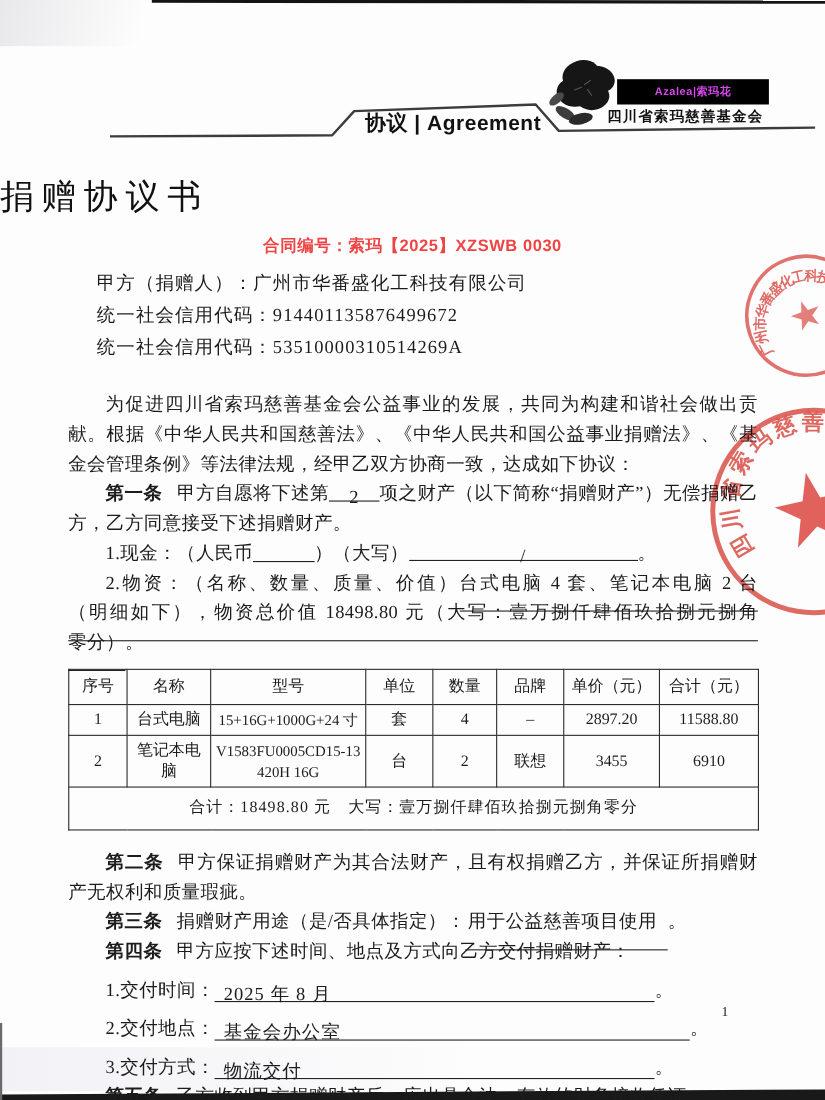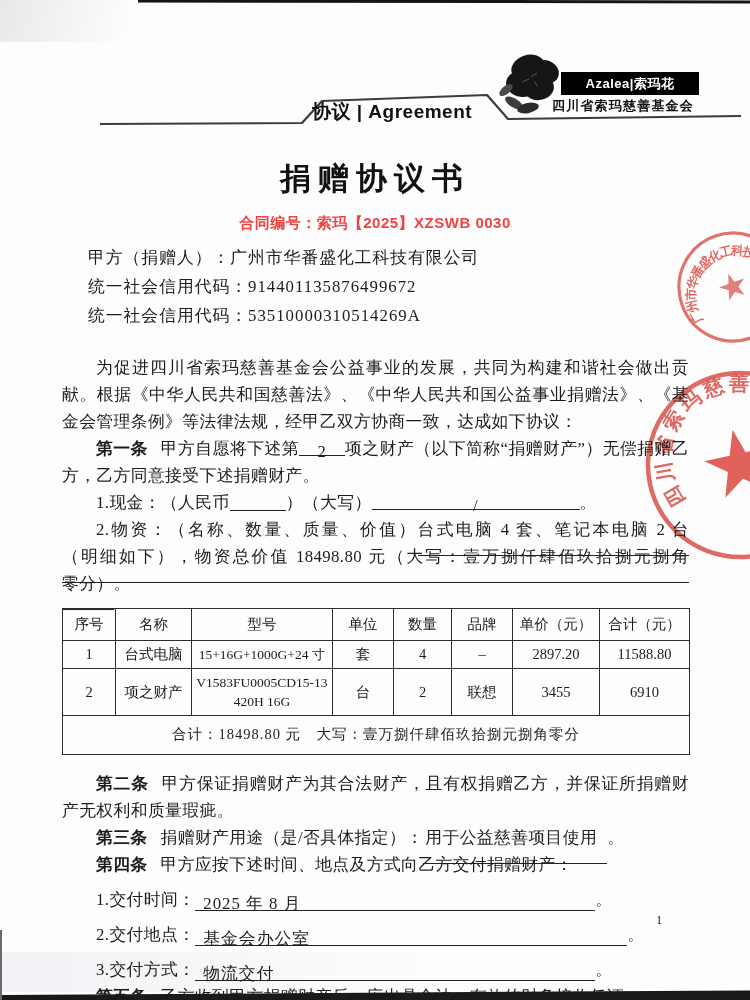--- a/index.html
+++ b/index.html
@@ -14,34 +14,34 @@
   .edge-top-smudge { position:absolute; top:0; left:0; width:210px; height:42px;
     background:linear-gradient(105deg,#d7d7dc 0%,rgba(215,215,220,0) 62%); opacity:.55; }
   .edge-bottom { position:absolute; bottom:-5px; left:-4px; width:760px; height:10px; background:#191919;
     transform:rotate(-.35deg); transform-origin:left center; }
   .edge-left { position:absolute; left:0; bottom:0; width:2px; height:70px; background:#6a6a6a; }
   .scan-shade { position:absolute; left:0; top:952px; width:560px; height:40px;
     background:linear-gradient(90deg,#e9e8f0,rgba(233,232,240,0) 80%); opacity:.55; }
 
   
   .banner-svg { position:absolute; left:0; top:0; width:750px; height:160px; pointer-events:none; }
-  .banner-text { position:absolute; left:312px; top:99px; width:180px; text-align:left;
+  .banner-text { position:absolute; left:312px; top:99px; width:180px; text-align:right;
     font-family:"Liberation Sans","DejaVu Sans",sans-serif; font-weight:bold; font-size:19px; letter-spacing:.5px; color:#111; }
 
   
   .logo-flower { position:absolute; left:494px; top:46px; width:80px; height:76px; }
   .logo-bar { position:absolute; left:561px; top:72px; width:138px; height:23px; background:#000;
-    color:#ffffff; font-family:"Liberation Sans","DejaVu Sans",sans-serif; font-weight:bold;
-    font-size:13px; line-height:23px; text-align:center; letter-spacing:.5px; }
+    color:#d946ef; font-family:"Liberation Sans","DejaVu Sans",sans-serif; font-weight:bold;
+    font-size:10px; line-height:23px; text-align:center; letter-spacing:.5px; }
   .logo-sub { position:absolute; left:544px; top:97px; width:158px; text-align:center;
     font-family:"Liberation Sans","DejaVu Sans",sans-serif; font-weight:bold; font-size:13px;
     letter-spacing:1.2px; color:#121212; white-space:nowrap; }
 
-  .doc-title { position:absolute; left:0; top:158px; width:100%; text-align:center;
-    font-family:"Liberation Sans","DejaVu Sans",sans-serif; font-weight:bold; font-size:31px; letter-spacing:7px; color:#111; }
+  .doc-title { position:absolute; left:0; top:158px; width:100%; text-align:left;
+    font-family:"Liberation Sans","DejaVu Sans",sans-serif; font-weight:normal; font-size:31px; letter-spacing:7px; color:#111; }
   .contract-no { position:absolute; left:0; top:214px; width:100%; text-align:center;
     font-family:"Liberation Sans","DejaVu Sans",sans-serif; font-weight:bold; font-size:15px; letter-spacing:.5px; color:#ef4444; }
 
   .parties { position:absolute; left:88px; top:243px; font-size:16.8px; line-height:29px; letter-spacing:1px; }
 
   .main { position:absolute; left:62px; top:354px; width:627px; font-size:16.8px; line-height:27px;
     letter-spacing:.4px; text-align:justify; }
   .main p { margin:0; text-indent:34px; }
   .num { font-family:"Liberation Sans","DejaVu Sans",sans-serif; font-weight:bold; margin-right:13px; }
   .blank { display:inline-block; border-bottom:1px solid #222; height:17px; vertical-align:-3px; }
@@ -154,21 +154,21 @@
         <td>台式电脑</td>
         <td class="model">15+16G+1000G+24 寸</td>
         <td>套</td>
         <td>4</td>
         <td>–</td>
         <td>2897.20</td>
         <td>11588.80</td>
       </tr>
       <tr>
         <td>2</td>
-        <td>项之财产</td>
+        <td>笔记本电脑</td>
         <td class="model">V1583FU0005CD15-13420H 16G</td>
         <td>台</td>
         <td>2</td>
         <td>联想</td>
         <td>3455</td>
         <td>6910</td>
       </tr>
       <tr class="tfoot">
         <td colspan="8">合计：18498.80 元　大写：壹万捌仟肆佰玖拾捌元捌角零分</td>
       </tr>

